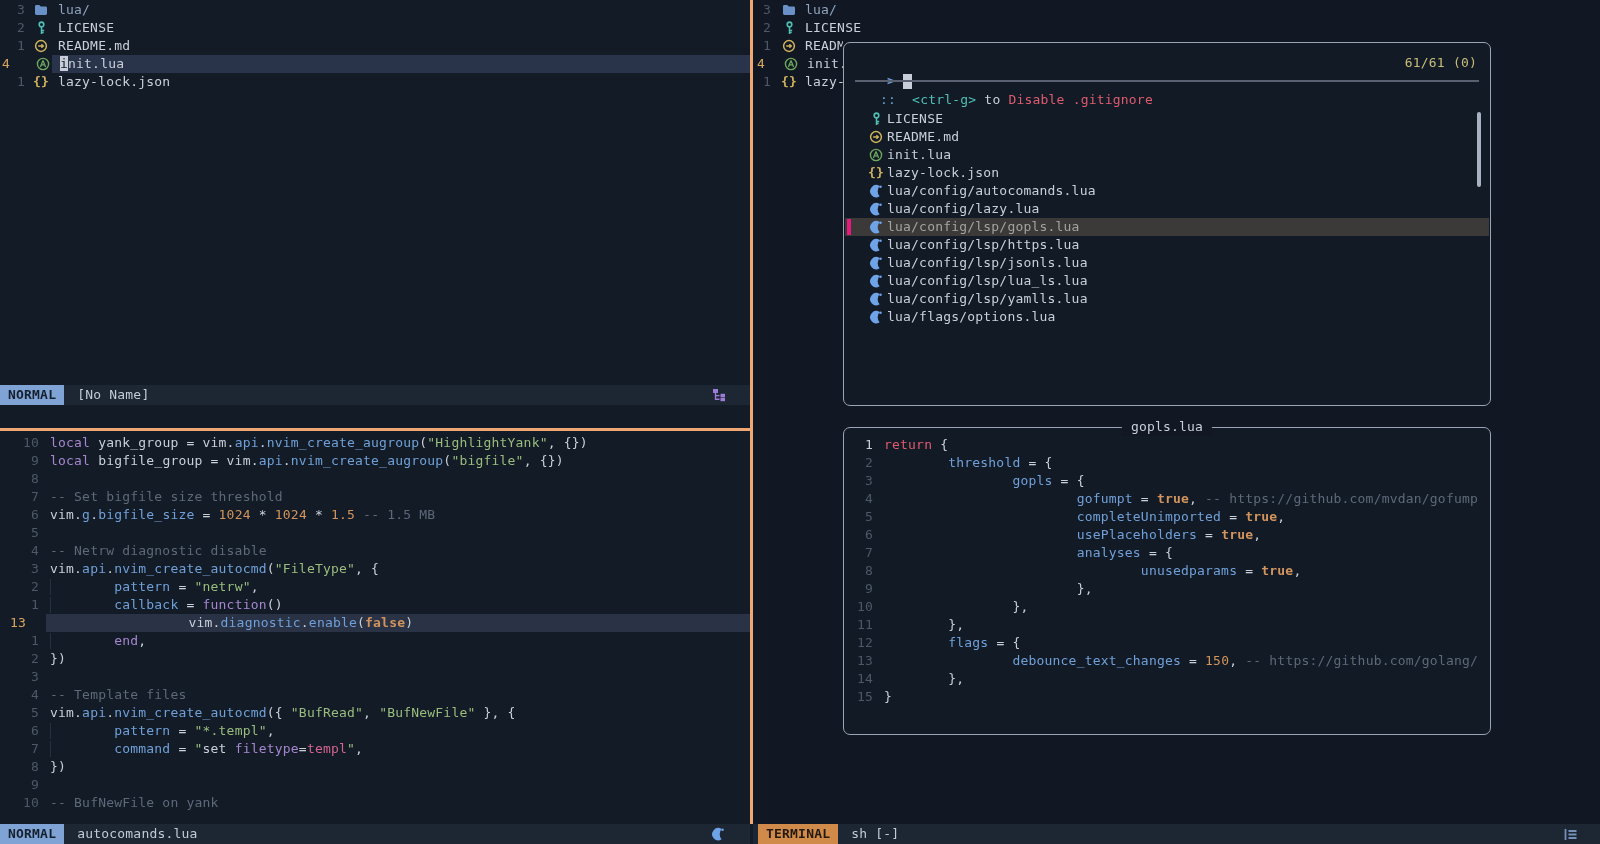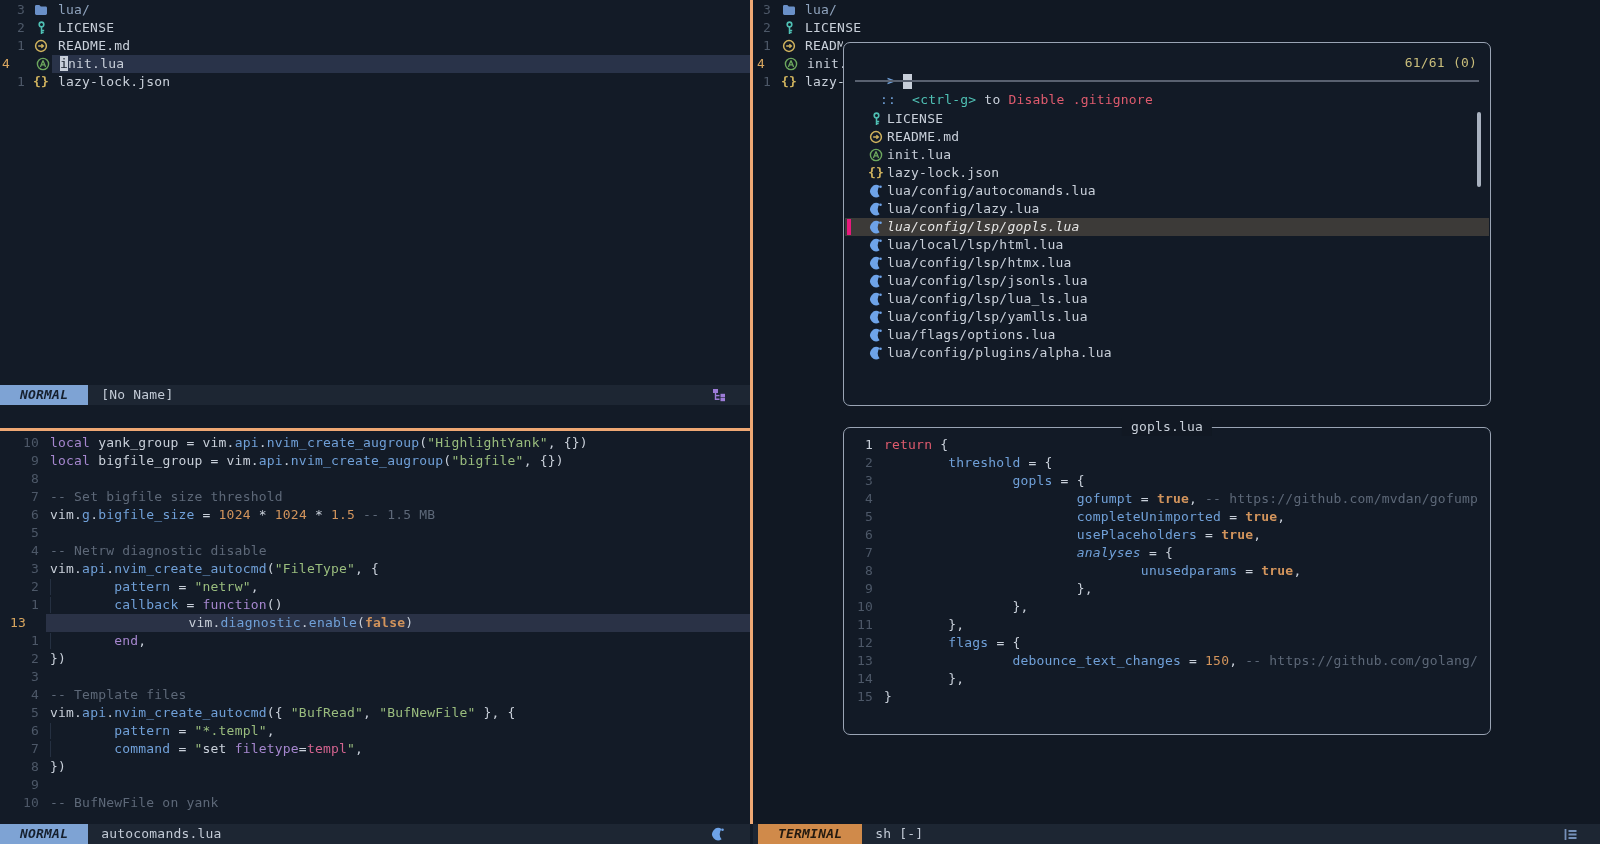--- a/index.html
+++ b/index.html
@@ -28,42 +28,42 @@
   
   .crow{height:18px;position:relative;white-space:pre;display:flex;align-items:center;}
   .crow>span{position:relative;z-index:1;}
   .cnum{flex:none;text-align:right;color:#4d5868;}
   .cnum.curnum{text-align:left;color:#d9a65f;padding-left:10px;}
   .ctext{margin-left:11px;}
   .codeband{position:absolute;left:46px;right:0;top:0;bottom:0;background:#2a3246;z-index:0;}
   .indent-guide{position:absolute;top:1px;bottom:1px;width:1px;background:#253041;z-index:0;}
   
   .statusline{position:absolute;height:20px;background:#1d2633;display:flex;align-items:center;z-index:7;}
-  .mode-badge{height:100%;display:flex;align-items:center;padding:0 20px;font-weight:bold;flex:none;font-style:italic;}
+  .mode-badge{height:100%;display:flex;align-items:center;padding:0 8px;font-weight:bold;flex:none;}
   .badge-blue{background:#7ea3d4;color:#16202e;}
   .badge-orange{background:#d08a4a;color:#241a10;}
   .sl-file{margin-left:13px;color:#c2cad6;}
   .sl-icon{position:absolute;display:inline-flex;align-items:center;}
   
   .sep-orange{position:absolute;background:#efa874;z-index:4;}
   
   .float{position:absolute;background:#121a26;border:1.5px solid #9aa4b4;border-radius:7px;z-index:6;}
   .float-title{position:absolute;top:-10px;left:50%;transform:translateX(-50%);background:#111823;padding:0 9px;color:#c9d0da;white-space:pre;}
   .prompt-arrow{color:#70a0d8;font-weight:bold;}
   .prompt-cursor{display:inline-block;width:9px;height:15px;background:#c7ced9;vertical-align:middle;margin-left:8px;}
   .match-count{position:absolute;right:13px;top:11px;color:#c9bd7b;}
   .prompt-sep{position:absolute;left:11px;right:11px;top:37px;height:1.5px;background:#596170;}
   .pheader{position:absolute;left:36px;top:48px;height:18px;white-space:pre;}
   .pitems{position:absolute;left:1px;right:1px;top:67px;}
   .pitem{height:18px;display:flex;align-items:center;position:relative;white-space:pre;}
   .pitem.sel{background:#3c3a38;}
   .pitem.sel::before{content:"";position:absolute;left:2px;top:1px;bottom:1px;width:4px;background:#e8197d;}
   .picon{flex:none;width:16px;margin-left:23px;display:inline-flex;justify-content:center;align-items:center;}
   .pname{margin-left:3px;color:#c9d0da;}
-  .pitem.sel .pname{color:#e5e5e5;font-style:italic;}
+  .pitem.sel .pname{color:#a3a3a3;}
   .pscrollbar{position:absolute;right:9px;top:69px;width:4.5px;height:75px;background:#a9b2c0;border-radius:2px;z-index:8;}
   .preview-rows{position:absolute;left:1px;top:8px;right:1px;overflow:hidden;}
   .preview-rows .cnum{width:28px;}
   .preview-rows .ctext{margin-left:11px;}
   #code-left .cnum{width:39px;}
 </style>
 </head>
 <body>
 
 <div class="abs" style="left:753px;top:0;width:847px;height:844px;background:#111823;z-index:0;"></div>
@@ -198,59 +198,51 @@
             <path d="M10.6 2.1 A6.1 6.1 0 1 0 10.6 12.3 A7.7 7.7 0 0 1 10.6 2.1 Z" fill="#6ea3e8"></path>
             <circle cx="11.5" cy="2.7" r="1.3" fill="#6ea3e8"></circle>
           </svg></span><span class="pname">lua/config/lazy.lua</span></div>
       <div class="pitem sel"><span class="picon"><svg width="14" height="14" viewBox="0 0 14 14">
             <path d="M10.6 2.1 A6.1 6.1 0 1 0 10.6 12.3 A7.7 7.7 0 0 1 10.6 2.1 Z" fill="#6ea3e8"></path>
             <circle cx="11.5" cy="2.7" r="1.3" fill="#6ea3e8"></circle>
           </svg></span><span class="pname">lua/config/lsp/gopls.lua</span></div>
       <div class="pitem"><span class="picon"><svg width="14" height="14" viewBox="0 0 14 14">
             <path d="M10.6 2.1 A6.1 6.1 0 1 0 10.6 12.3 A7.7 7.7 0 0 1 10.6 2.1 Z" fill="#6ea3e8"></path>
             <circle cx="11.5" cy="2.7" r="1.3" fill="#6ea3e8"></circle>
-          </svg></span><span class="pname">lua/local/lsp/html.lua</span></div>
-      <div class="pitem"><span class="picon"><svg width="14" height="14" viewBox="0 0 14 14">
-            <path d="M10.6 2.1 A6.1 6.1 0 1 0 10.6 12.3 A7.7 7.7 0 0 1 10.6 2.1 Z" fill="#6ea3e8"></path>
-            <circle cx="11.5" cy="2.7" r="1.3" fill="#6ea3e8"></circle>
-          </svg></span><span class="pname">lua/config/lsp/htmx.lua</span></div>
+          </svg></span><span class="pname">lua/config/lsp/https.lua</span></div>
       <div class="pitem"><span class="picon"><svg width="14" height="14" viewBox="0 0 14 14">
             <path d="M10.6 2.1 A6.1 6.1 0 1 0 10.6 12.3 A7.7 7.7 0 0 1 10.6 2.1 Z" fill="#6ea3e8"></path>
             <circle cx="11.5" cy="2.7" r="1.3" fill="#6ea3e8"></circle>
           </svg></span><span class="pname">lua/config/lsp/jsonls.lua</span></div>
       <div class="pitem"><span class="picon"><svg width="14" height="14" viewBox="0 0 14 14">
             <path d="M10.6 2.1 A6.1 6.1 0 1 0 10.6 12.3 A7.7 7.7 0 0 1 10.6 2.1 Z" fill="#6ea3e8"></path>
             <circle cx="11.5" cy="2.7" r="1.3" fill="#6ea3e8"></circle>
           </svg></span><span class="pname">lua/config/lsp/lua_ls.lua</span></div>
       <div class="pitem"><span class="picon"><svg width="14" height="14" viewBox="0 0 14 14">
             <path d="M10.6 2.1 A6.1 6.1 0 1 0 10.6 12.3 A7.7 7.7 0 0 1 10.6 2.1 Z" fill="#6ea3e8"></path>
             <circle cx="11.5" cy="2.7" r="1.3" fill="#6ea3e8"></circle>
           </svg></span><span class="pname">lua/config/lsp/yamlls.lua</span></div>
       <div class="pitem"><span class="picon"><svg width="14" height="14" viewBox="0 0 14 14">
             <path d="M10.6 2.1 A6.1 6.1 0 1 0 10.6 12.3 A7.7 7.7 0 0 1 10.6 2.1 Z" fill="#6ea3e8"></path>
             <circle cx="11.5" cy="2.7" r="1.3" fill="#6ea3e8"></circle>
           </svg></span><span class="pname">lua/flags/options.lua</span></div>
-      <div class="pitem"><span class="picon"><svg width="14" height="14" viewBox="0 0 14 14">
-            <path d="M10.6 2.1 A6.1 6.1 0 1 0 10.6 12.3 A7.7 7.7 0 0 1 10.6 2.1 Z" fill="#6ea3e8"></path>
-            <circle cx="11.5" cy="2.7" r="1.3" fill="#6ea3e8"></circle>
-          </svg></span><span class="pname">lua/config/plugins/alpha.lua</span></div>
     </div>
   <div class="pscrollbar"></div>
 </div>
 
 <div class="float" id="preview-float" style="left:843px;top:427px;width:646px;height:306px;">
   <div class="float-title">gopls.lua</div>
   <div class="preview-rows" id="preview-rows">
       <div class="crow"><span class="cnum" style="color: rgb(201, 208, 218);">1</span><span class="ctext"><span class="codeseg" style="color: rgb(223, 91, 110);">return</span><span class="codeseg" style="color: rgb(201, 208, 218);"> {</span></span></div>
       <div class="crow"><span class="cnum">2</span><span class="ctext"><span class="codeseg" style="color: rgb(112, 160, 216);">        threshold</span><span class="codeseg" style="color: rgb(201, 208, 218);"> = {</span></span></div>
       <div class="crow"><span class="cnum">3</span><span class="ctext"><span class="codeseg" style="color: rgb(112, 160, 216);">                gopls</span><span class="codeseg" style="color: rgb(201, 208, 218);"> = {</span></span></div>
       <div class="crow"><span class="cnum">4</span><span class="ctext"><span class="codeseg" style="color: rgb(112, 160, 216);">                        gofumpt</span><span class="codeseg" style="color: rgb(201, 208, 218);"> = </span><span class="codeseg" style="color: rgb(210, 148, 92); font-weight: bold;">true</span><span class="codeseg" style="color: rgb(201, 208, 218);">,</span><span class="codeseg" style="color: rgb(93, 104, 120);"> -- https://github.com/mvdan/gofump</span></span></div>
       <div class="crow"><span class="cnum">5</span><span class="ctext"><span class="codeseg" style="color: rgb(112, 160, 216);">                        completeUnimported</span><span class="codeseg" style="color: rgb(201, 208, 218);"> = </span><span class="codeseg" style="color: rgb(210, 148, 92); font-weight: bold;">true</span><span class="codeseg" style="color: rgb(201, 208, 218);">,</span></span></div>
       <div class="crow"><span class="cnum">6</span><span class="ctext"><span class="codeseg" style="color: rgb(112, 160, 216);">                        usePlaceholders</span><span class="codeseg" style="color: rgb(201, 208, 218);"> = </span><span class="codeseg" style="color: rgb(210, 148, 92); font-weight: bold;">true</span><span class="codeseg" style="color: rgb(201, 208, 218);">,</span></span></div>
-      <div class="crow"><span class="cnum">7</span><span class="ctext"><span class="codeseg" style="color: rgb(112, 160, 216); font-style: italic;">                        analyses</span><span class="codeseg" style="color: rgb(201, 208, 218);"> = {</span></span></div>
+      <div class="crow"><span class="cnum">7</span><span class="ctext"><span class="codeseg" style="color: rgb(112, 160, 216);">                        analyses</span><span class="codeseg" style="color: rgb(201, 208, 218);"> = {</span></span></div>
       <div class="crow"><span class="cnum">8</span><span class="ctext"><span class="codeseg" style="color: rgb(112, 160, 216);">                                unusedparams</span><span class="codeseg" style="color: rgb(201, 208, 218);"> = </span><span class="codeseg" style="color: rgb(210, 148, 92); font-weight: bold;">true</span><span class="codeseg" style="color: rgb(201, 208, 218);">,</span></span></div>
       <div class="crow"><span class="cnum">9</span><span class="ctext"><span class="codeseg" style="color: rgb(201, 208, 218);">                        },</span></span></div>
       <div class="crow"><span class="cnum">10</span><span class="ctext"><span class="codeseg" style="color: rgb(201, 208, 218);">                },</span></span></div>
       <div class="crow"><span class="cnum">11</span><span class="ctext"><span class="codeseg" style="color: rgb(201, 208, 218);">        },</span></span></div>
       <div class="crow"><span class="cnum">12</span><span class="ctext"><span class="codeseg" style="color: rgb(112, 160, 216);">        flags</span><span class="codeseg" style="color: rgb(201, 208, 218);"> = {</span></span></div>
       <div class="crow"><span class="cnum">13</span><span class="ctext"><span class="codeseg" style="color: rgb(112, 160, 216);">                debounce_text_changes</span><span class="codeseg" style="color: rgb(201, 208, 218);"> = </span><span class="codeseg" style="color: rgb(210, 148, 92);">150</span><span class="codeseg" style="color: rgb(201, 208, 218);">,</span><span class="codeseg" style="color: rgb(93, 104, 120);"> -- https://github.com/golang/</span></span></div>
       <div class="crow"><span class="cnum">14</span><span class="ctext"><span class="codeseg" style="color: rgb(201, 208, 218);">        },</span></span></div>
       <div class="crow"><span class="cnum">15</span><span class="ctext"><span class="codeseg" style="color: rgb(201, 208, 218);">}</span></span></div>
     </div>
 </div>

